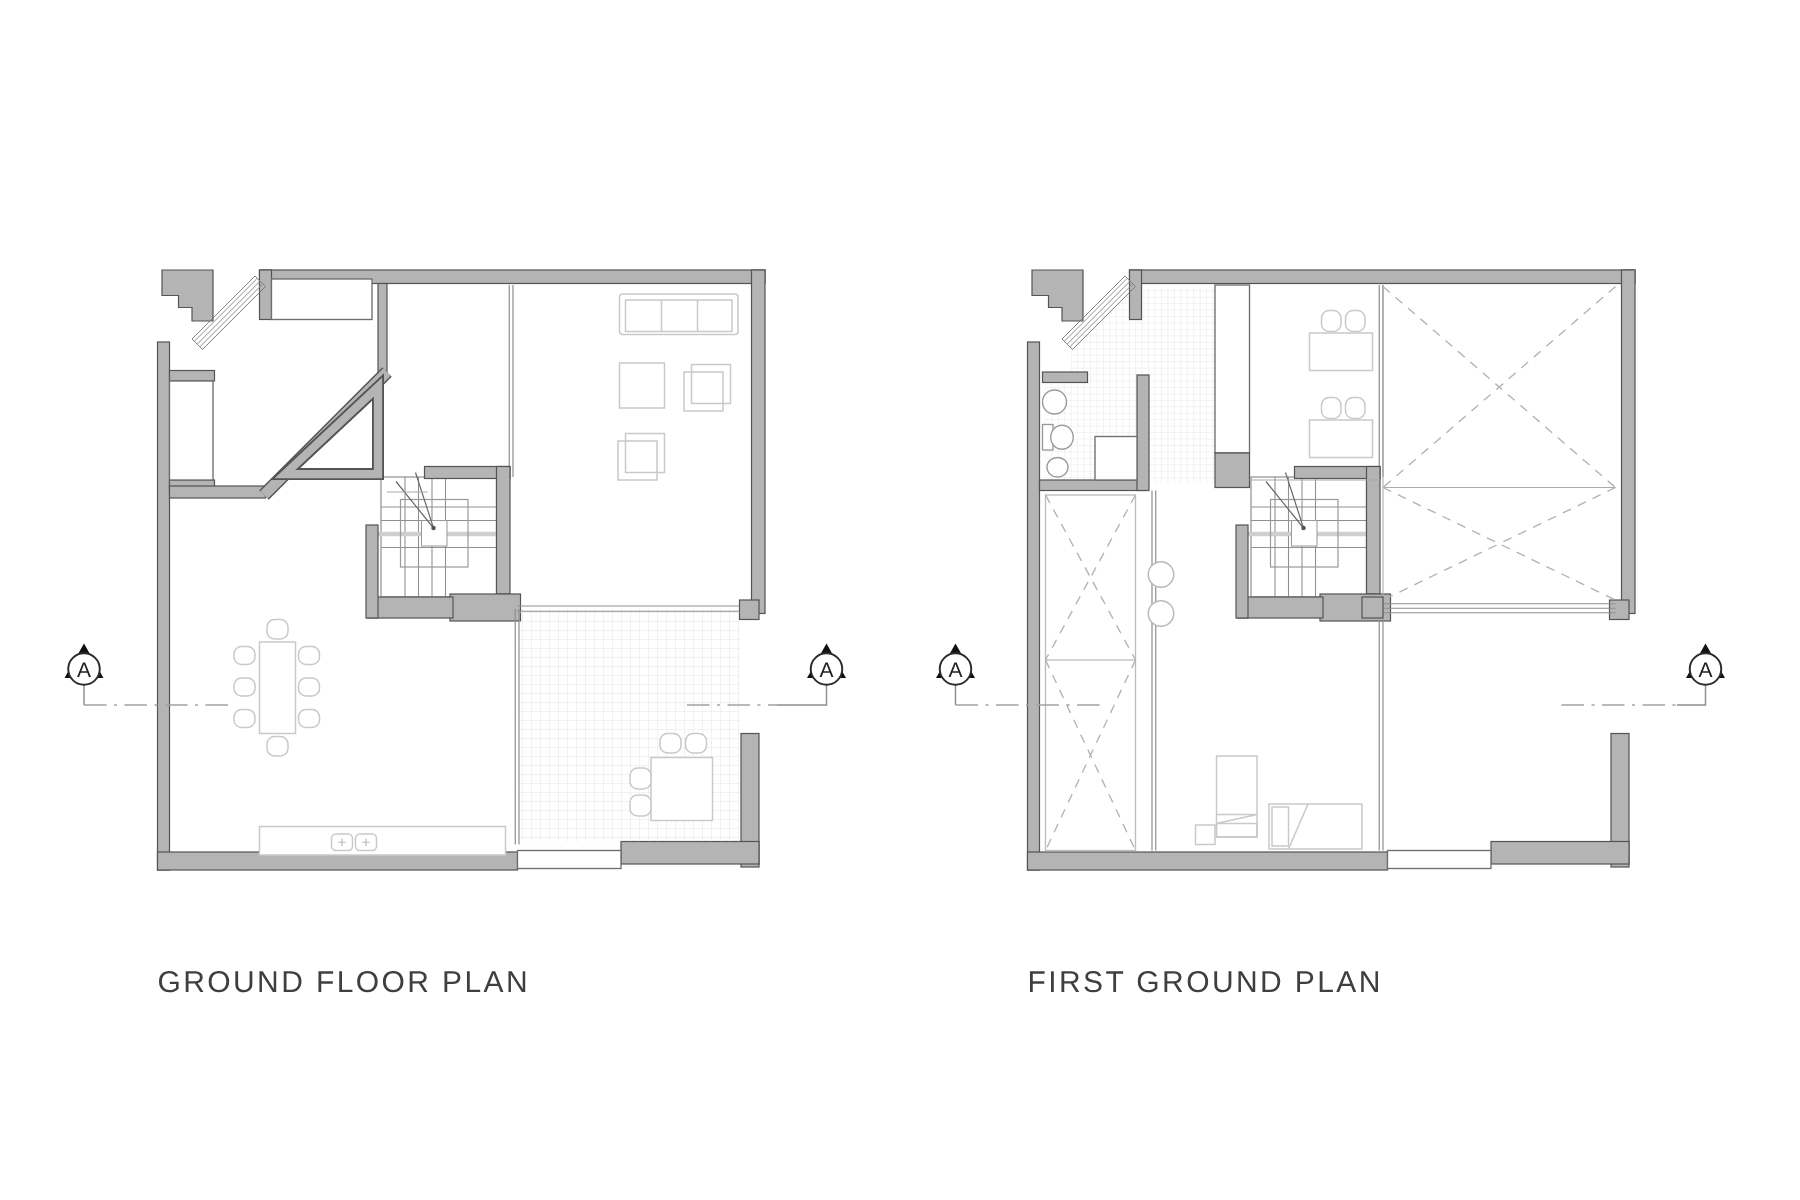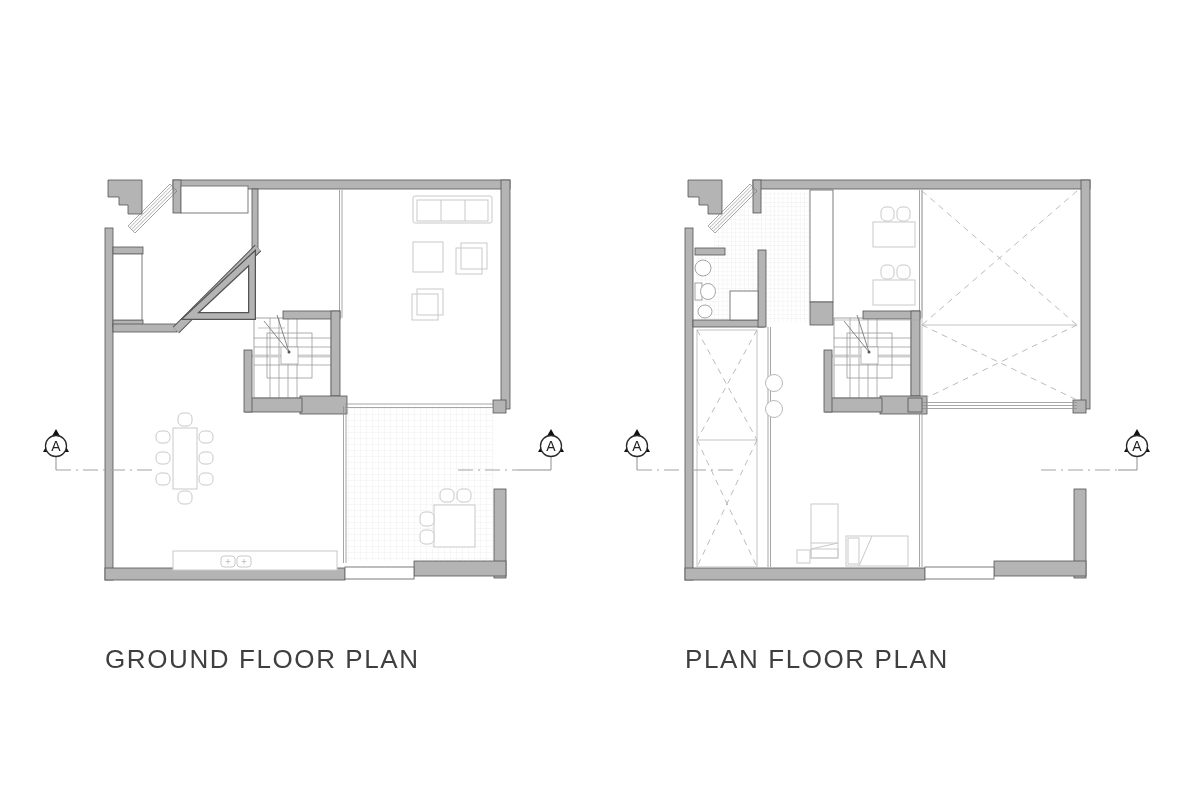--- a/index.html
+++ b/index.html
@@ -3,21 +3,21 @@
 <meta charset="utf-8">
 <style>
   :root{
     --wall-fill:#b4b4b4; --wall-stroke:#545454; --line-dark:#6e6e6e;
     --furniture:#c9c9c9; --tile-line:#e2e2e2; --dash-x:#b3b3b3;
     --section-line:#a3a3a3; --marker:#111111; --title:#3f3f3f;
   }
   html,body{margin:0;padding:0;background:#fff;}
   .sheet{position:relative;width:1200px;height:800px;background:#fff;overflow:hidden;
          font-family:"Liberation Sans",sans-serif;}
-  .plan-title{position:absolute;top:644px;font-size:26px;letter-spacing:1.6px;
+  .plan-title{position:absolute;top:644px;font-size:20px;letter-spacing:1.6px;
               color:var(--title);font-weight:400;white-space:nowrap;}
   .title-ground{left:105px;}
   .title-first{left:685px;}
   svg{position:absolute;left:0;top:0;}
   .wall{fill:var(--wall-fill);stroke:var(--wall-stroke);stroke-width:.8;}
   .thin{stroke:var(--line-dark);stroke-width:.9;fill:#fff;}
   .lite{stroke:#aaaaaa;stroke-width:.7;fill:none;}
   .furn{stroke:var(--furniture);stroke-width:1;fill:#ffffff;}
   .furnl{stroke:var(--furniture);stroke-width:1;fill:none;}
   .stairln{stroke:#8f8f8f;stroke-width:.7;fill:none;}
@@ -232,15 +232,15 @@
     <text class="marker-letter" x="637" y="451">A</text>
   </g>
   <g>
     <polygon class="marker-tri" points="1124,452 1137,429 1150,452"></polygon>
     <circle class="marker-circ" cx="1137" cy="446" r="10.5"></circle>
     <text class="marker-letter" x="1137" y="451">A</text>
   </g>
 </svg>
 
 <div class="plan-title title-ground">GROUND FLOOR PLAN</div>
-<div class="plan-title title-first">PLAN FLOOR PLAN</div>
+<div class="plan-title title-first">FIRST GROUND PLAN</div>
 
 </div>
 
 </body></html>

